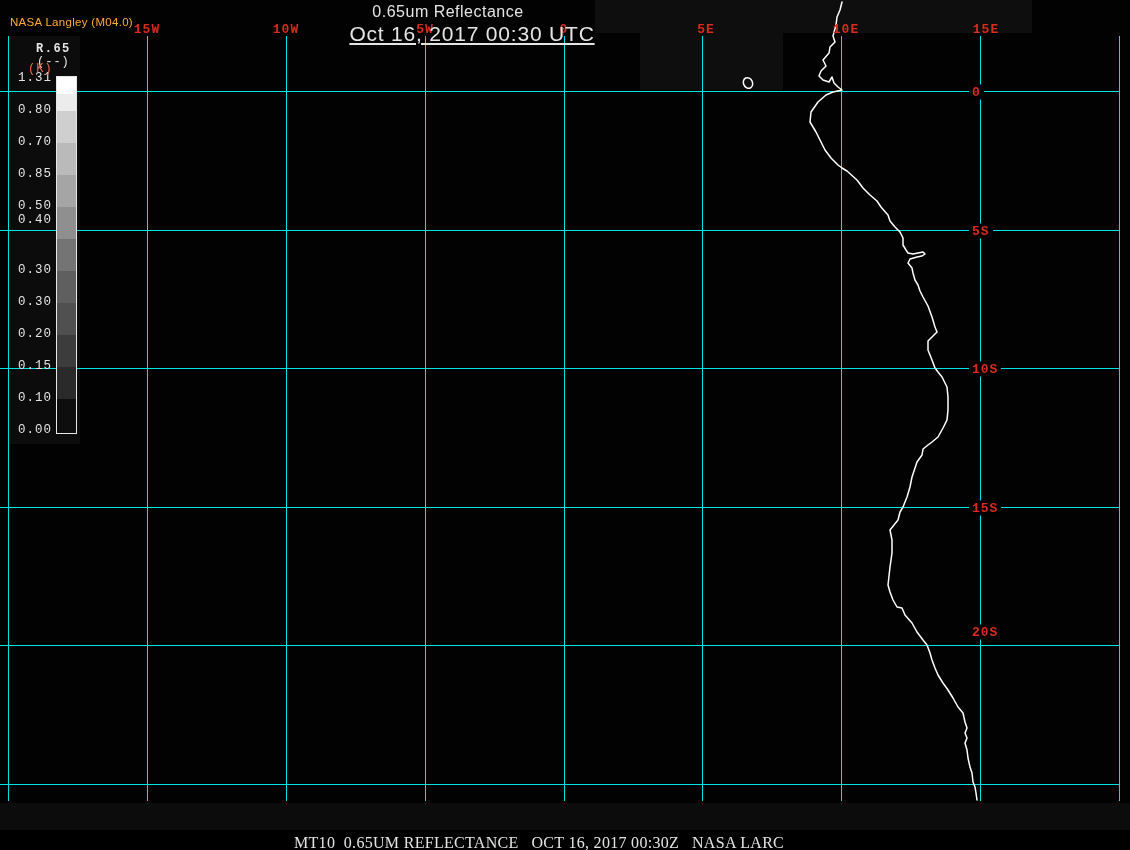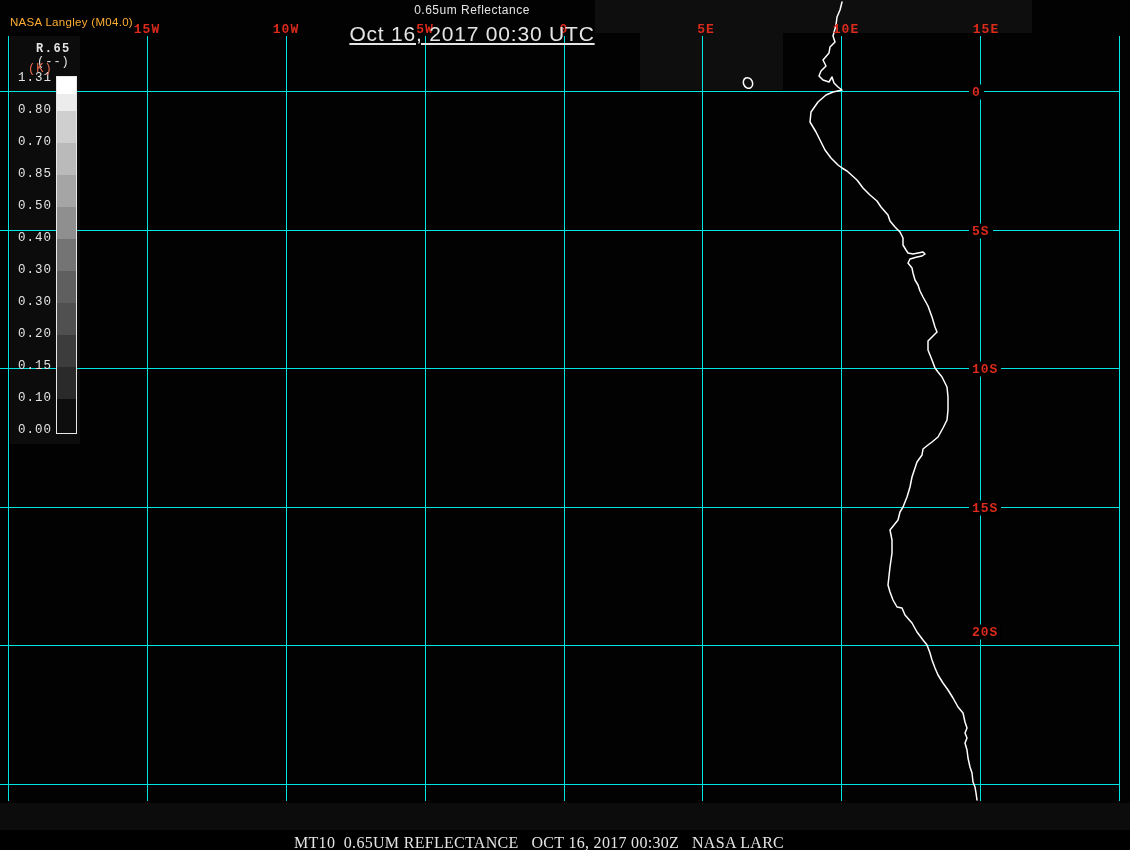--- a/index.html
+++ b/index.html
@@ -22,22 +22,22 @@
     position:absolute;left:969px;transform:translateY(-50%);
     color:var(--red);font-family:"Liberation Mono",monospace;
     font-size:13px;font-weight:bold;letter-spacing:1px;
     background:#000;padding:0 3px;z-index:4;white-space:nowrap;
   }
   .credit{
     position:absolute;left:10px;top:16px;color:var(--credit);
     font-size:11.5px;letter-spacing:0.3px;z-index:5;white-space:nowrap;
   }
   .map-title{
-    position:absolute;left:472px;top:3px;transform:translateX(-50%);
-    color:var(--text);font-size:12px;letter-spacing:0.5px;z-index:5;white-space:nowrap;
+    position:absolute;left:448px;top:3px;transform:translateX(-50%);
+    color:var(--text);font-size:16px;letter-spacing:0.5px;z-index:5;white-space:nowrap;
   }
   .map-datetime{
     position:absolute;left:472px;top:22px;transform:translateX(-50%);
     color:var(--text);font-size:21px;letter-spacing:0.8px;z-index:5;white-space:nowrap;text-decoration:underline;
   }
   .cb-name{
     position:absolute;left:36px;top:42px;color:var(--text);
     font-family:"Liberation Mono",monospace;font-size:12px;letter-spacing:1.5px;z-index:5;font-weight:bold;
   }
   .cb-units{
@@ -135,21 +135,21 @@
     <div class="cb-seg" style="top: 258px; height: 32px; background: rgb(60, 60, 60);"></div>
     <div class="cb-seg" style="top: 290px; height: 32px; background: rgb(42, 42, 42);"></div>
     <div class="cb-seg" style="top: 322px; height: 34px; background: rgb(14, 14, 14);"></div>
   </div>
 
   <div class="cb-tick" style="top:78px">1.31</div>
   <div class="cb-tick" style="top:110px">0.80</div>
   <div class="cb-tick" style="top:142px">0.70</div>
   <div class="cb-tick" style="top:174px">0.85</div>
   <div class="cb-tick" style="top:206px">0.50</div>
-  <div class="cb-tick" style="top:238px">0.40</div>
+  <div class="cb-tick" style="top:220px">0.40</div>
   <div class="cb-tick" style="top:270px">0.30</div>
   <div class="cb-tick" style="top:302px">0.30</div>
   <div class="cb-tick" style="top:334px">0.20</div>
   <div class="cb-tick" style="top:366px">0.15</div>
   <div class="cb-tick" style="top:398px">0.10</div>
   <div class="cb-tick" style="top:430px">0.00</div>
 
   <div class="footer-text">MT10  0.65UM REFLECTANCE   OCT 16, 2017 00:30Z   NASA LARC</div>
 
 </div>

